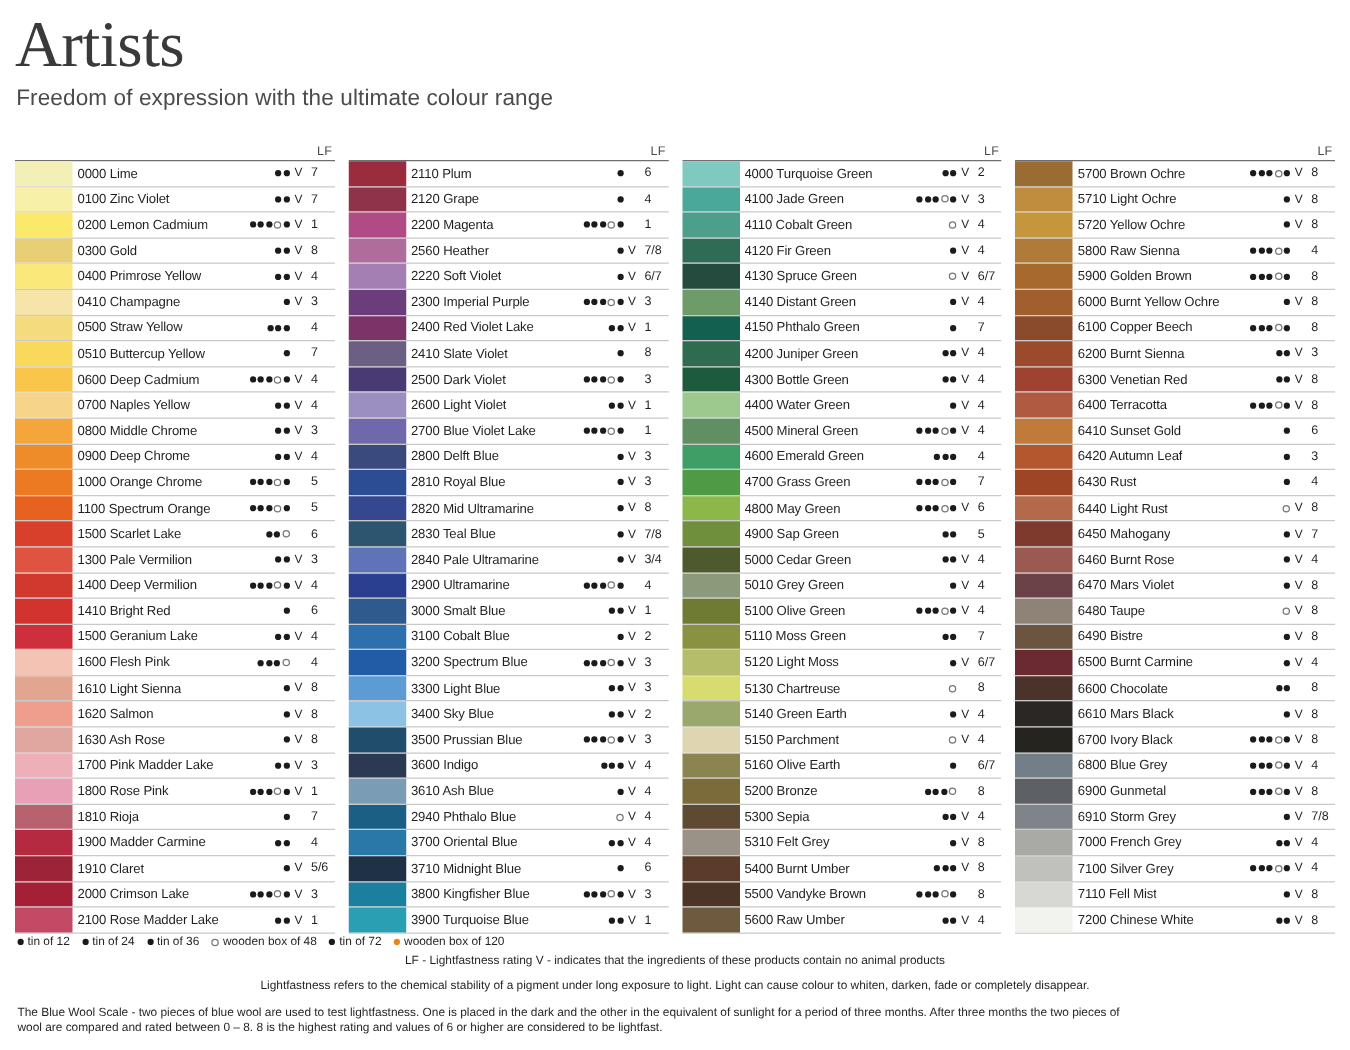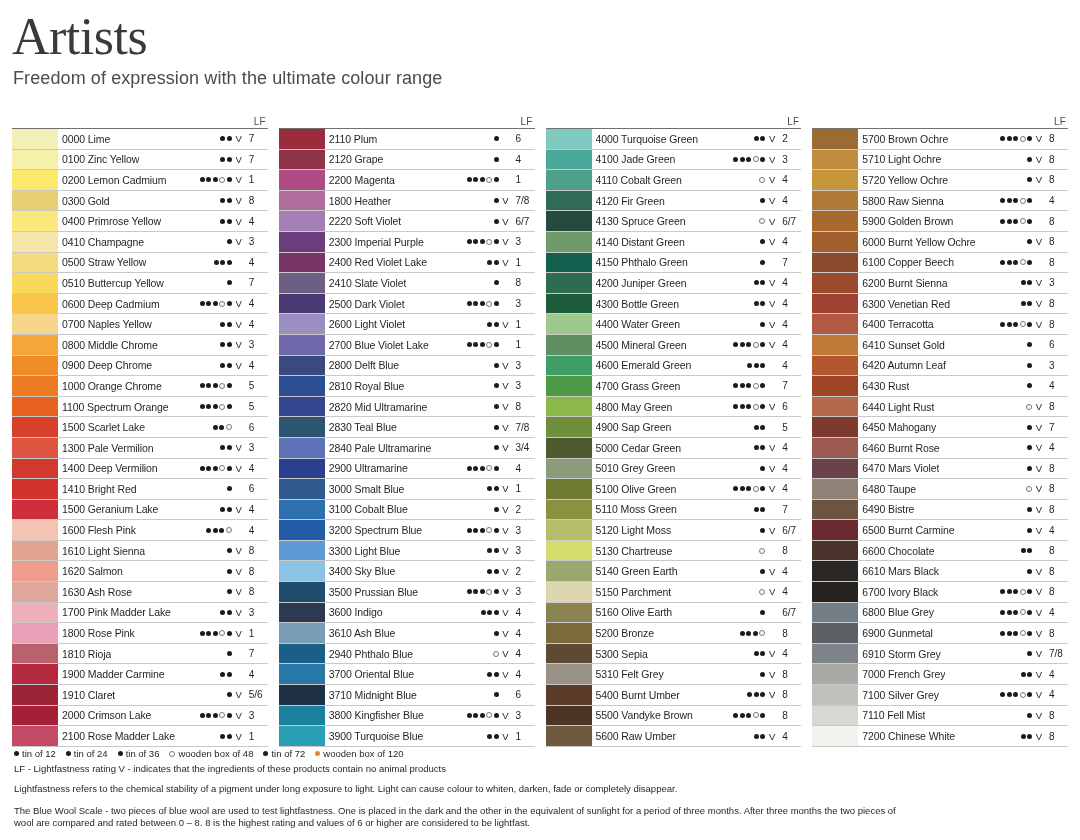--- a/index.html
+++ b/index.html
@@ -141,20 +141,21 @@
     align-items: center;
     gap: 3px;
     margin-right: 7px;
     white-space: nowrap;
   }
   .legend .note { font-size: 9px; color: #333; }
   .footline {
     font-size: 9.5px;
     line-height: 13px;
     margin-top: 2px;
+    text-align: center;
   }
   .footline.gap { margin-top: 7px; }
   .bws { margin-top: 10px; font-size: 9.5px; line-height: 12.5px; }
 </style>
 </head>
 <body>
 
 <div class="page">
 
   <h1 class="title">Artists</h1>
@@ -174,21 +175,21 @@
                   <span class="dot d36"></span>
                 </span>
                 <span class="vmark">V</span>
                 <span class="lf">7</span>
               </div>
             </div>
           </div>
           <div class="row">
             <div class="swatch" style="background: rgb(247, 240, 168);"></div>
             <div class="rowbody">
-              <span class="name">0100 Zinc Yellow</span>
+              <span class="name">0100 Zinc Violet</span>
               <div class="right">
                 <span class="dots">
                   <span class="dot d24"></span>
                   <span class="dot d36"></span>
                 </span>
                 <span class="vmark">V</span>
                 <span class="lf">7</span>
               </div>
             </div>
           </div>
@@ -645,21 +646,21 @@
                   <span class="dot d72"></span>
                 </span>
                 <span class="vmark"></span>
                 <span class="lf">1</span>
               </div>
             </div>
           </div>
           <div class="row">
             <div class="swatch" style="background: rgb(176, 108, 154);"></div>
             <div class="rowbody">
-              <span class="name">1800 Heather</span>
+              <span class="name">2560 Heather</span>
               <div class="right">
                 <span class="dots">
                   <span class="dot d36"></span>
                 </span>
                 <span class="vmark">V</span>
                 <span class="lf">7/8</span>
               </div>
             </div>
           </div>
           <div class="row">

